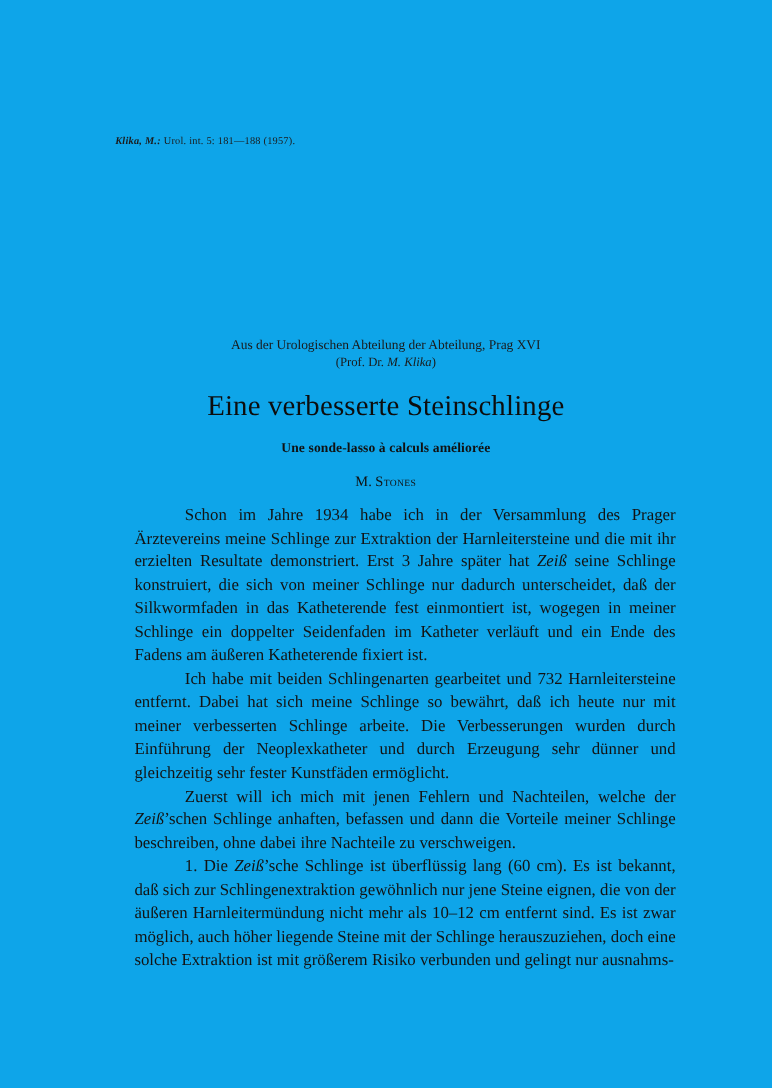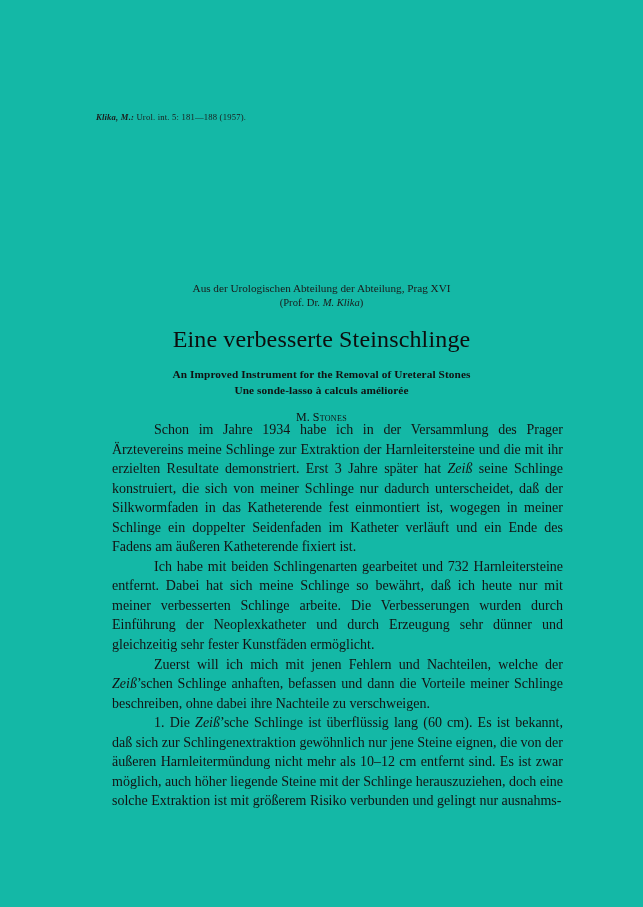--- a/index.html
+++ b/index.html
@@ -12,21 +12,21 @@
     background: #ffffff;
     font-family: "Liberation Serif", serif;
     color: #141414;
     overflow: hidden;
     position: relative;
   }
 
   .page {
     position: absolute;
     inset: 0;
-    background: #14b8a6;
+    background: #0ea5e9;
   }
 
   
   .citation {
     position: absolute;
     left: 96px;
     top: 112px;
     font-size: 8.6px;
     letter-spacing: 0.2px;
     color: #1b1b1b;
@@ -127,21 +127,20 @@
   <div class="citation">
     <span class="jname">Klika, M.:</span><span> Urol. int. 5: 181—188 (1957).</span>
   </div>
 
   <div class="frontmatter">
     <div class="affiliation">Aus der Urologischen Abteilung der Abteilung, Prag XVI</div>
     <div class="affil-sub"><span>(Prof. Dr. </span><span class="it">M. Klika</span><span>)</span></div>
 
     <h1 class="main-title">Eine verbesserte Steinschlinge</h1>
 
-    <div class="subtitle-en">An Improved Instrument for the Removal of Ureteral Stones</div>
     <div class="subtitle-fr">Une sonde-lasso à calculs améliorée</div>
 
     <div class="byline"><span>M. </span><span class="smallcaps">Stones</span></div>
   </div>
 
   <div class="body-text">
       <p>Schon im Jahre 1934 habe ich in der Versammlung des Prager Ärztevereins meine Schlinge zur Extraktion der Harnleitersteine und die mit ihr erzielten Resultate demonstriert. Erst 3 Jahre später hat <span class="it">Zeiß</span> seine Schlinge konstruiert, die sich von meiner Schlinge nur dadurch unterscheidet, daß der Silkwormfaden in das Katheterende fest einmontiert ist, wogegen in meiner Schlinge ein doppelter Seidenfaden im Katheter verläuft und ein Ende des Fadens am äußeren Katheterende fixiert ist.</p>
       <p>Ich habe mit beiden Schlingenarten gearbeitet und 732 Harnleitersteine entfernt. Dabei hat sich meine Schlinge so bewährt, daß ich heute nur mit meiner verbesserten Schlinge arbeite. Die Verbesserungen wurden durch Einführung der Neoplexkatheter und durch Erzeugung sehr dünner und gleichzeitig sehr fester Kunstfäden ermöglicht.</p>
       <p>Zuerst will ich mich mit jenen Fehlern und Nachteilen, welche der <span class="it">Zeiß</span>’schen Schlinge anhaften, befassen und dann die Vorteile meiner Schlinge beschreiben, ohne dabei ihre Nachteile zu verschweigen.</p>
       <p>1. Die <span class="it">Zeiß</span>’sche Schlinge ist überflüssig lang (60 cm). Es ist bekannt, daß sich zur Schlingenextraktion gewöhnlich nur jene Steine eignen, die von der äußeren Harnleitermündung nicht mehr als 10–12 cm entfernt sind. Es ist zwar möglich, auch höher liegende Steine mit der Schlinge herauszuziehen, doch eine solche Extraktion ist mit größerem Risiko verbunden und gelingt nur ausnahms-</p>

